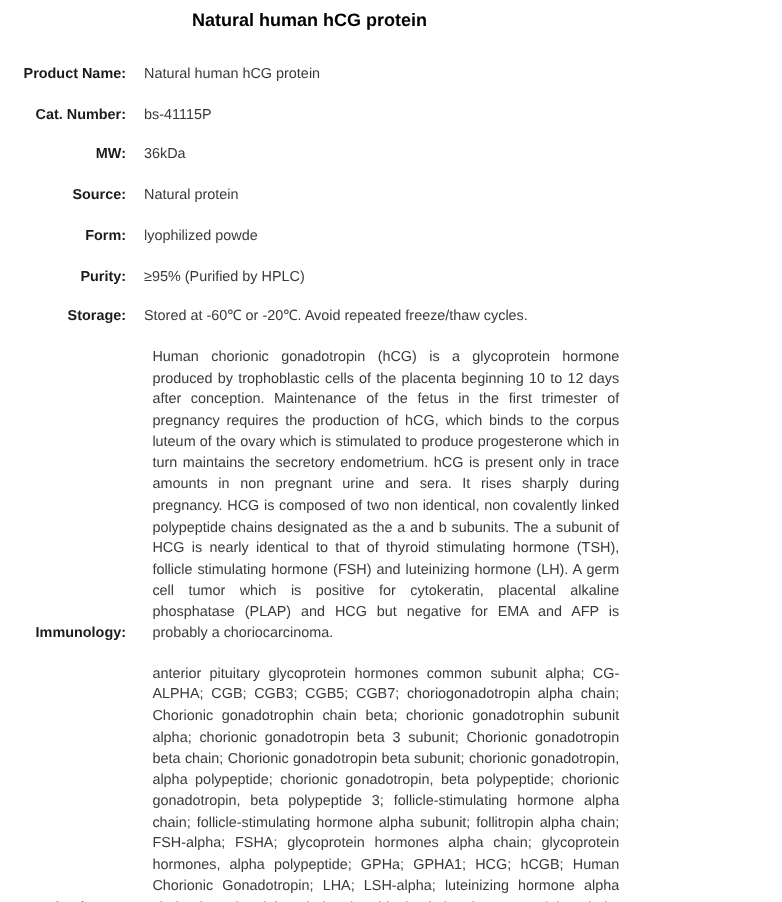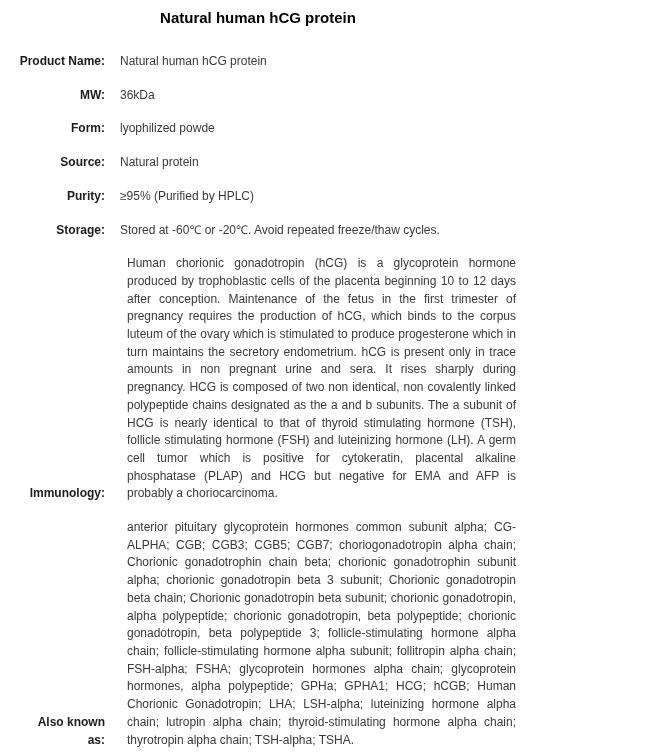--- a/index.html
+++ b/index.html
@@ -64,35 +64,39 @@
 
 <div class="doc">
   <h1 class="doc-title">Natural human hCG protein</h1>
 
   <div class="fields">
   <div class="field-row">
     <div class="field-label">Product Name:</div>
     <div class="field-value">Natural human hCG protein</div>
   </div>
 
+  <div class="field-row">
+    <div class="field-label">Cat. Number:</div>
+    <div class="field-value">bs-41115P</div>
+  </div>
 
 
   <div class="field-row">
     <div class="field-label">MW:</div>
     <div class="field-value">36kDa</div>
   </div>
 
   <div class="field-row">
-    <div class="field-label">Form:</div>
-    <div class="field-value">lyophilized powde</div>
+    <div class="field-label">Source:</div>
+    <div class="field-value">Natural protein</div>
   </div>
 
   <div class="field-row">
-    <div class="field-label">Source:</div>
-    <div class="field-value">Natural protein</div>
+    <div class="field-label">Form:</div>
+    <div class="field-value">lyophilized powde</div>
   </div>
 
   <div class="field-row">
     <div class="field-label">Purity:</div>
     <div class="field-value">≥95% (Purified by HPLC)</div>
   </div>
 
   <div class="field-row">
     <div class="field-label">Storage:</div>
     <div class="field-value">Stored at -60℃ or -20℃. Avoid repeated freeze/thaw cycles.</div>

